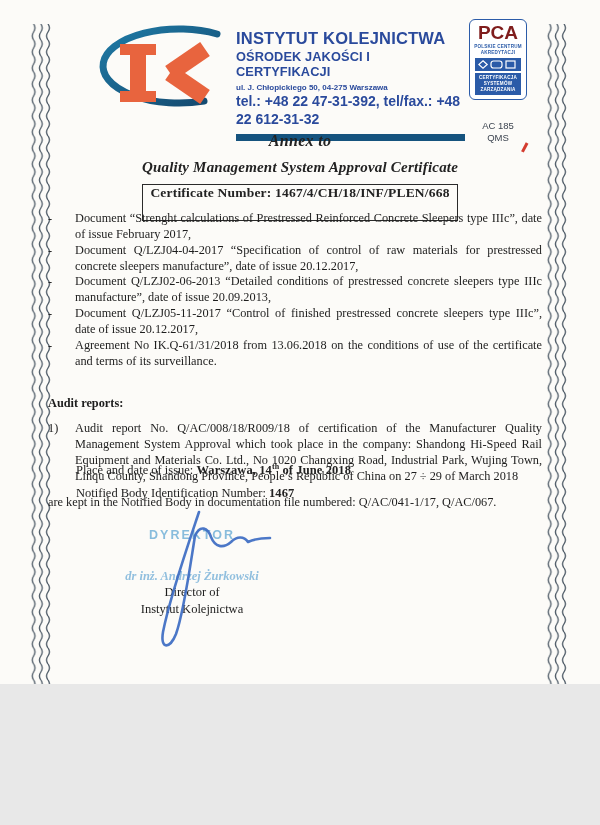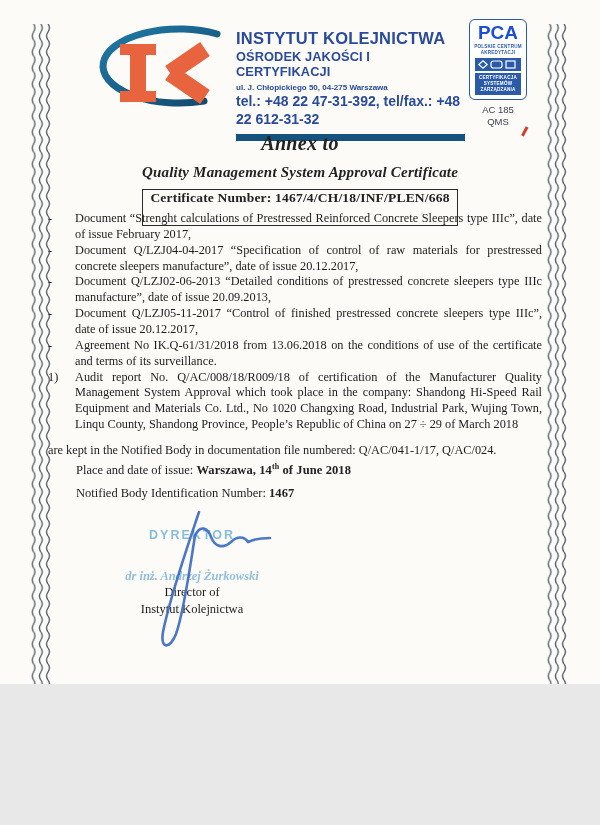--- a/index.html
+++ b/index.html
@@ -26,30 +26,30 @@
   .hdr-name{font-size:16.5px;font-weight:bold;letter-spacing:.2px;line-height:1.05;}
   .hdr-dept{font-size:12.8px;font-weight:bold;letter-spacing:.1px;margin-top:2px;}
   .hdr-addr{font-size:8px;font-weight:bold;margin-top:4px;line-height:1.25;}
   .hdr-tel{font-size:14px;font-weight:bold;line-height:1.25;}
   .hdr-bar{margin-top:6px;width:229px;height:7px;background:#15537e;}
 
   
   .pca-wrap{position:absolute;top:19px;left:469px;width:58px;text-align:center;}
   .pca-badge{border:1.5px solid #2b5ba8;border-radius:6px;background:#fff;
     padding:3px 2px 4px;font-family:"Liberation Sans", sans-serif;}
-  .pca-acronym{font-size:19px;font-weight:bold;color:#1d4ed8;line-height:1;position:relative;display:inline-block;}
+  .pca-acronym{font-size:19px;font-weight:bold;color:#7f1d1d;line-height:1;position:relative;display:inline-block;}
   .pca-red{position:absolute;right:-1px;bottom:1px;width:10px;height:2.5px;background:#d43c2f;transform:rotate(-62deg);transform-origin:right bottom;}
   .pca-name{font-size:4.6px;font-weight:bold;color:#2b5ba8;line-height:1.25;margin-top:1px;letter-spacing:.2px;}
   .pca-shapes{margin:3px auto 0;width:46px;height:13px;background:#2b5ba8;display:flex;align-items:center;justify-content:center;gap:3px;}
   .pca-band{margin:2px auto 0;width:46px;background:#2b5ba8;color:#fff;font-size:4.6px;font-weight:bold;line-height:1.3;padding:2px 0;letter-spacing:.2px;}
-  .pca-code{font-family:"Liberation Sans", sans-serif;font-size:9.5px;color:#3c4450;margin-top:4px;line-height:1.25;}
+  .pca-code{font-family:"Liberation Sans", sans-serif;font-size:9.5px;color:#3c4450;margin-top:20px;line-height:1.25;}
 
   
   .titles{position:absolute;top:132px;left:48px;width:504px;text-align:center;}
-  .annex{font-size:20px;font-weight:bold;font-style:italic;letter-spacing:.3px;}
+  .annex{font-size:16px;font-weight:bold;font-style:italic;letter-spacing:.3px;}
   .main-title{font-size:15px;font-weight:bold;font-style:italic;margin-top:9px;letter-spacing:.2px;}
   .cert-box{display:inline-block;margin-top:8px;border:1.5px solid #2a2a2a;
     padding:0px 7px 19px;font-size:13.5px;font-weight:bold;letter-spacing:.2px;}
 
   
   .body-block{position:absolute;top:211px;left:48px;width:494px;
     font-size:12.3px;line-height:1.29;color:#1d1d1d;}
   .doc-row{display:flex;}
   .doc-dash{width:27px;flex:none;}
   .doc-text{flex:1;text-align:justify;}
@@ -182,25 +182,26 @@
     </div>
     <div class="doc-row">
       <span class="doc-dash">-</span>
       <span class="doc-text">Document Q/LZJ05-11-2017 “Control of finished prestressed concrete sleepers type IIIc”, date of issue 20.12.2017,</span>
     </div>
     <div class="doc-row">
       <span class="doc-dash">-</span>
       <span class="doc-text">Agreement No IK.Q-61/31/2018 from 13.06.2018 on the conditions of use of the certificate and terms of its surveillance.</span>
     </div>
 
+    <div class="audit-head">Audit reports:</div>
     <div class="audit-row">
       <span class="audit-num">1)</span>
       <span class="audit-text">Audit report No. Q/AC/008/18/R009/18 of certification of the Manufacturer Quality Management System Approval which took place in the company: Shandong Hi-Speed Rail Equipment and Materials Co. Ltd., No 1020 Changxing Road, Industrial Park, Wujing Town, Linqu County, Shandong Province, People’s Republic of China on 27 ÷ 29 of March 2018</span>
     </div>
-    <div class="audit-foot">are kept in the Notified Body in documentation file numbered: Q/AC/041-1/17, Q/AC/024.</div>
+    <div class="audit-foot">are kept in the Notified Body in documentation file numbered: Q/AC/041-1/17, Q/AC/067.</div>
   </div>
 
   <div class="issue-block">
     <div class="issue-line"><span>Place and date of issue: </span><b><span>Warszawa, 14</span><sup>th</sup><span> of June 2018</span></b></div>
     <div class="issue-line"><span>Notified Body Identification Number: </span><b>1467</b></div>
   </div>
 
   <div class="sig-block">
     <div class="stamp-title">DYREKTOR</div>
     <div class="stamp-name">dr inż. Andrzej Żurkowski</div>

